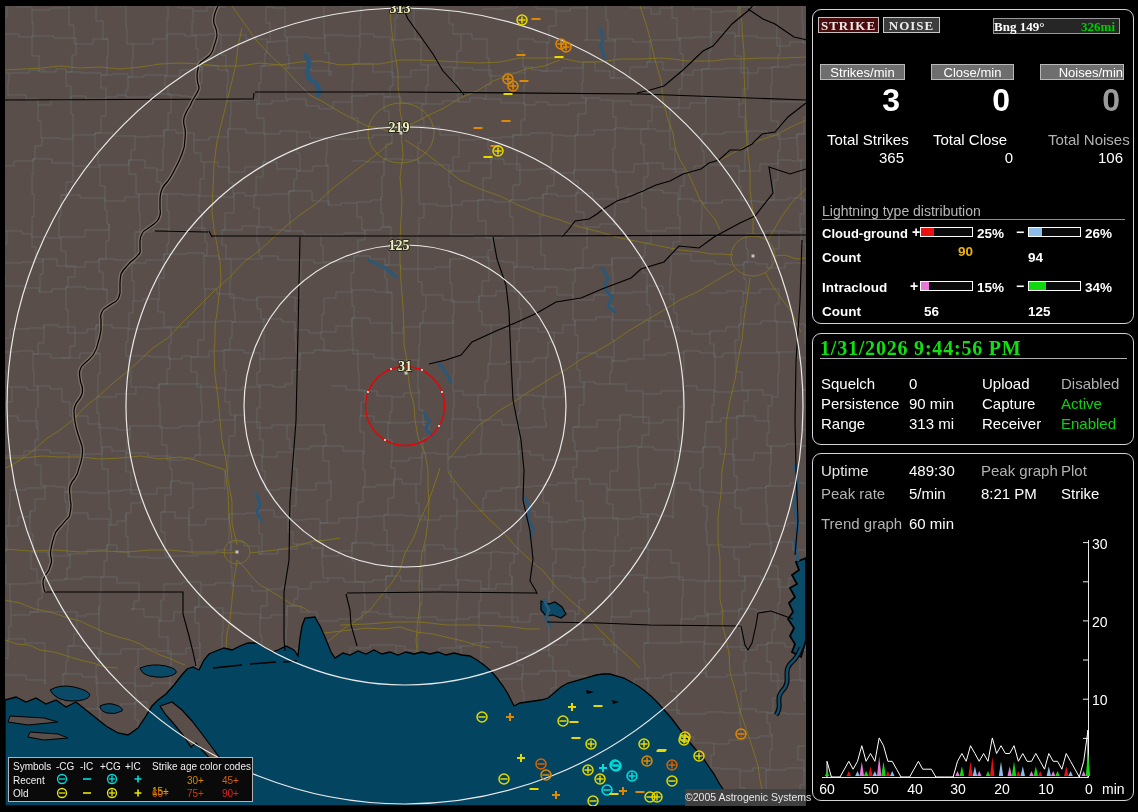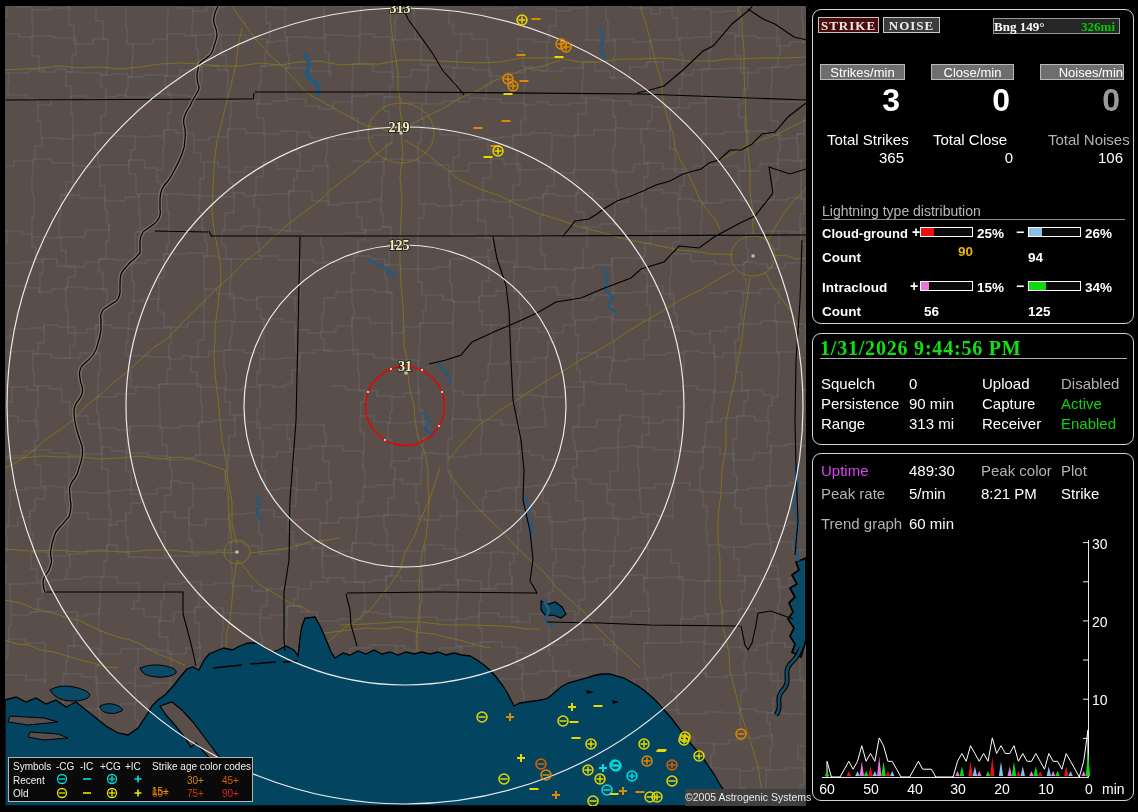--- a/index.html
+++ b/index.html
@@ -245,23 +245,23 @@
 <div class="t" style="left:982px;top:375px;font-size:15px;color:#fff;">Upload</div>
 <div class="t" style="left:1061px;top:375px;font-size:15px;color:#b2b2b2;">Disabled</div>
 <div class="t" style="left:821px;top:395px;font-size:15px;color:#fff;">Persistence</div>
 <div class="t" style="left:909px;top:395px;font-size:15px;color:#fff;">90 min</div>
 <div class="t" style="left:982px;top:395px;font-size:15px;color:#fff;">Capture</div>
 <div class="t" style="left:1061px;top:395px;font-size:15px;color:#10d010;">Active</div>
 <div class="t" style="left:821px;top:415px;font-size:15px;color:#fff;">Range</div>
 <div class="t" style="left:909px;top:415px;font-size:15px;color:#fff;">313 mi</div>
 <div class="t" style="left:982px;top:415px;font-size:15px;color:#fff;">Receiver</div>
 <div class="t" style="left:1061px;top:415px;font-size:15px;color:#10d010;">Enabled</div>
-<div class="t" style="left:821px;top:462px;font-size:15px;color:#d946ef;">Uptime</div>
+<div class="t" style="left:821px;top:462px;font-size:15px;color:#e5e5e5;">Uptime</div>
 <div class="t" style="left:909px;top:462px;font-size:15px;color:#fff;">489:30</div>
-<div class="t" style="left:981px;top:462px;font-size:15px;color:#b2b2b2;">Peak color</div>
+<div class="t" style="left:981px;top:462px;font-size:15px;color:#b2b2b2;">Peak graph</div>
 <div class="t" style="left:1061px;top:462px;font-size:15px;color:#b2b2b2;">Plot</div>
 <div class="t" style="left:821px;top:485px;font-size:15px;color:#b2b2b2;">Peak rate</div>
 <div class="t" style="left:909px;top:485px;font-size:15px;color:#fff;">5/min</div>
 <div class="t" style="left:981px;top:485px;font-size:15px;color:#fff;">8:21 PM</div>
 <div class="t" style="left:1061px;top:485px;font-size:15px;color:#fff;">Strike</div>
 <div class="t" style="left:821px;top:515px;font-size:15px;color:#b2b2b2;">Trend graph</div>
 <div class="t" style="left:909px;top:515px;font-size:15px;color:#fff;">60 min</div>
 <div class="t" style="left:1092px;top:536px;font-size:14px;color:#fff;">30</div>
 <div class="t" style="left:1092px;top:614px;font-size:14px;color:#fff;">20</div>
 <div class="t" style="left:1092px;top:692px;font-size:14px;color:#fff;">10</div>

